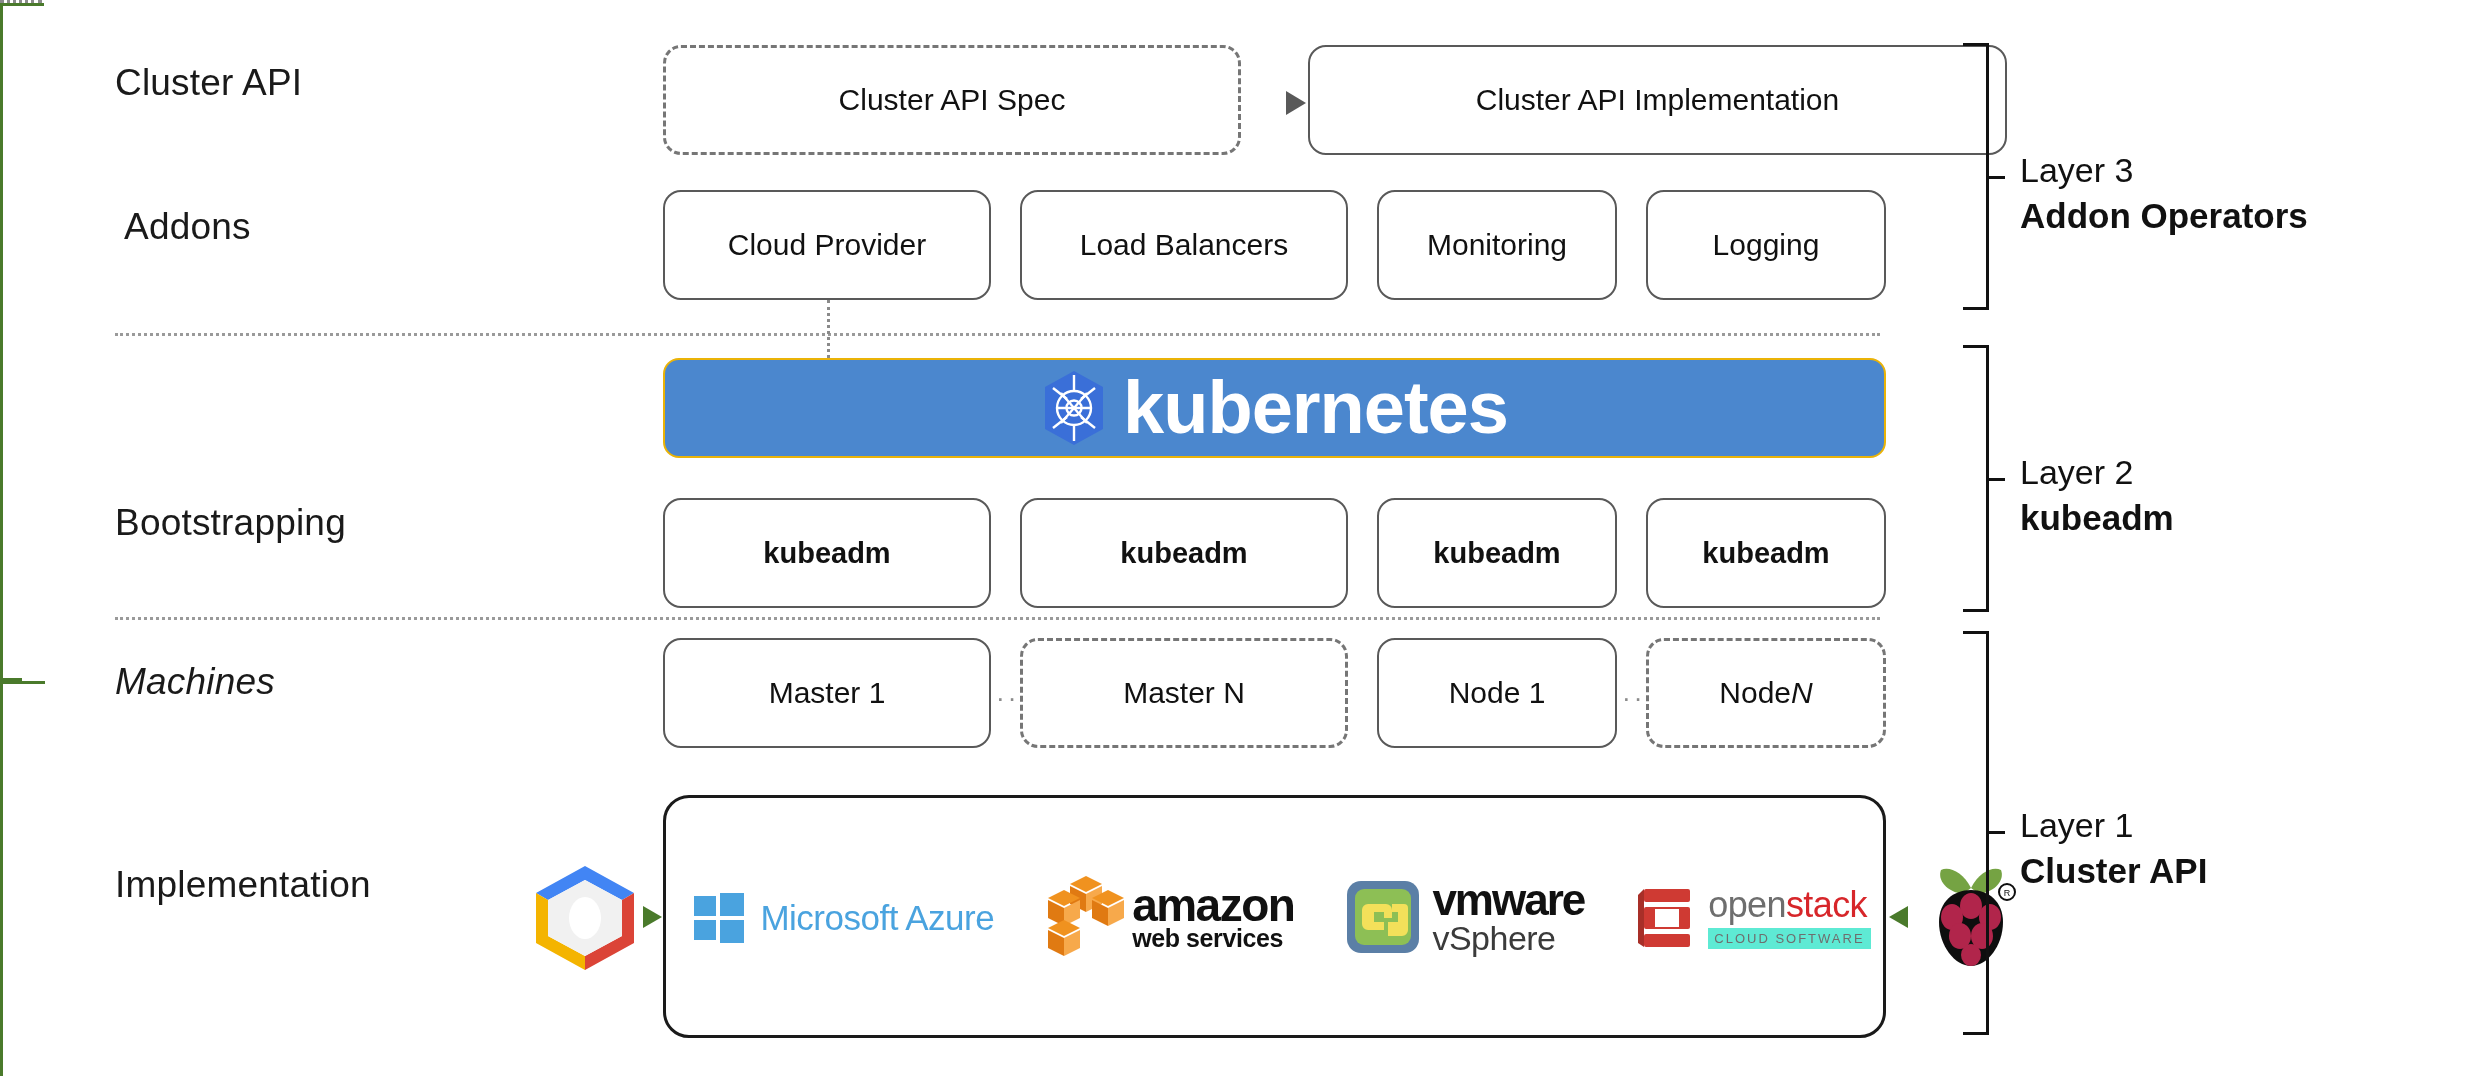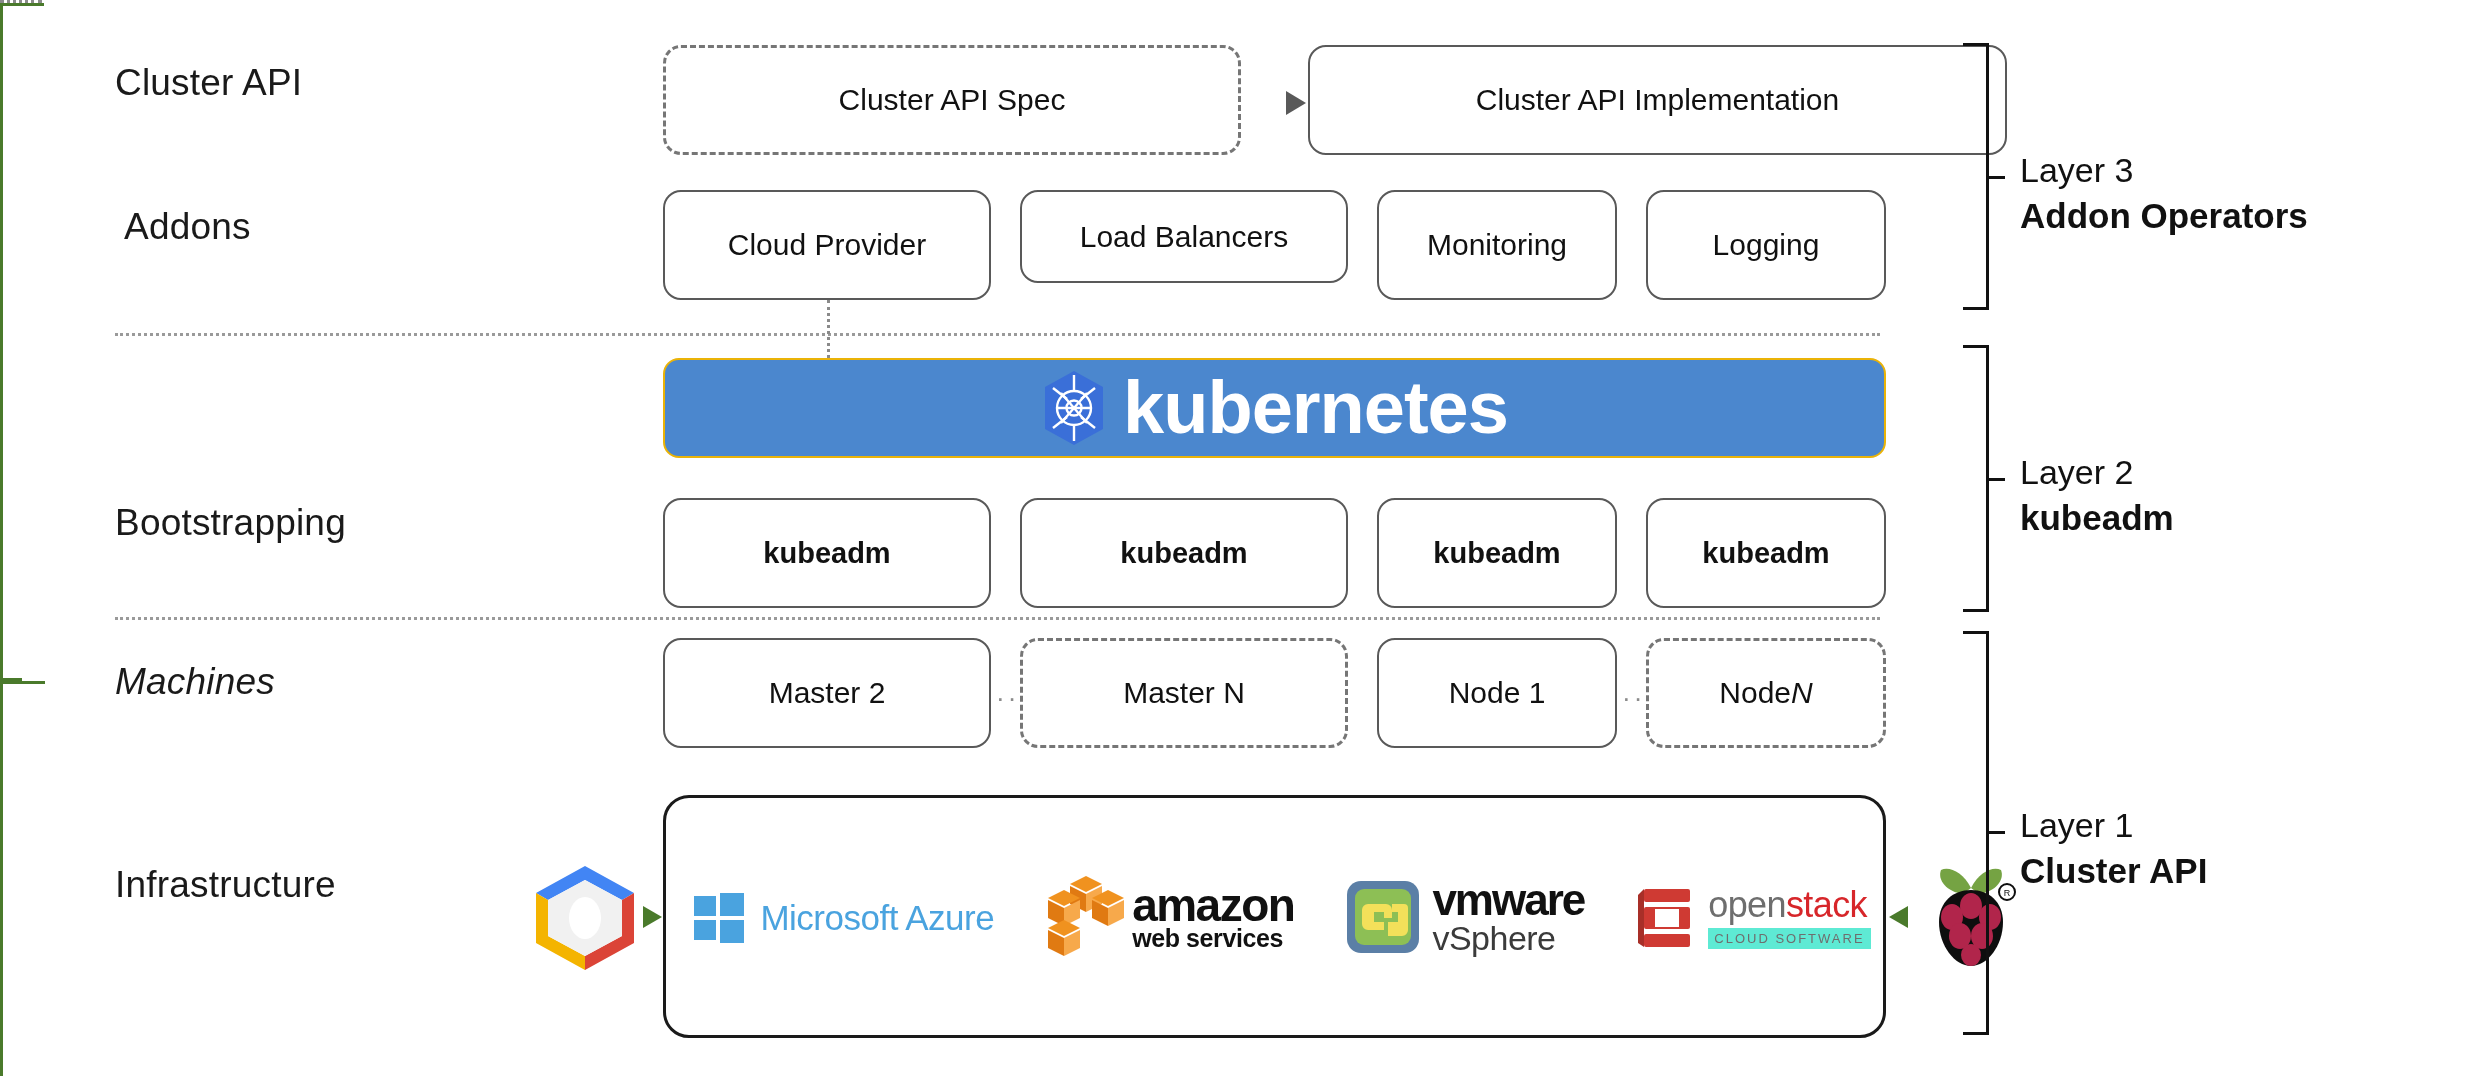--- a/index.html
+++ b/index.html
@@ -194,40 +194,40 @@
 </style>
 </head>
 <body>
 
 <div id="canvas">
 
   <div class="row-label" style="left:115px; top:62px;">Cluster API</div>
   <div class="row-label" style="left:124px; top:206px;">Addons</div>
   <div class="row-label" style="left:115px; top:502px;">Bootstrapping</div>
   <div class="row-label" style="left:115px; top:661px;font-style:italic;">Machines</div>
-  <div class="row-label" style="left:115px; top:864px;">Infrastructure</div>
+  <div class="row-label" style="left:115px; top:864px;">Implementation</div>
 
   <div class="hsep" style="left:115px; top:333px; width:1765px;"></div>
   <div class="hsep" style="left:115px; top:617px; width:1765px;"></div>
 
   <div class="box dashed" style="left:663px; top:45px; width:578px; height:110px;">
     <span>Cluster API Spec</span>
   </div>
 
   <div class="dotted-h" style="left:1246px; top:103px; width:42px;"></div>
   <div class="arrow arrow-right-gray" style="left:1286px; top:91px;"></div>
 
   <div class="box" style="left:1308px; top:45px; width:699px; height:110px;">
     <span>Cluster API Implementation</span>
   </div>
 
   <div class="box" style="left:663px; top:190px; width:328px; height:110px;">
     <span>Cloud Provider</span>
   </div>
-  <div class="box" style="left:1020px; top:190px; width:328px; height:93px;">
+  <div class="box" style="left:1020px; top:190px; width:328px; height:110px;">
     <span>Load Balancers</span>
   </div>
   <div class="box" style="left:1377px; top:190px; width:240px; height:110px;">
     <span>Monitoring</span>
   </div>
   <div class="box" style="left:1646px; top:190px; width:240px; height:110px;">
     <span>Logging</span>
   </div>
 
   <div class="tick-v" style="left:827px; top:300px; height:64px;"></div>
@@ -259,21 +259,21 @@
     <span>kubeadm</span>
   </div>
   <div class="box bold-text" style="left:1377px; top:498px; width:240px; height:110px;">
     <span>kubeadm</span>
   </div>
   <div class="box bold-text" style="left:1646px; top:498px; width:240px; height:110px;">
     <span>kubeadm</span>
   </div>
 
   <div class="box" style="left:663px; top:638px; width:328px; height:110px;">
-    <span>Master 2</span>
+    <span>Master 1</span>
   </div>
   <div class="ellipsis" style="left:996px; top:685px;">···</div>
   <div class="box dashed" style="left:1020px; top:638px; width:328px; height:110px;">
     <span>Master N</span>
   </div>
   <div class="box" style="left:1377px; top:638px; width:240px; height:110px;">
     <span>Node 1</span>
   </div>
   <div class="ellipsis" style="left:1622px; top:685px;">···</div>
   <div class="box dashed" style="left:1646px; top:638px; width:240px; height:110px;">

